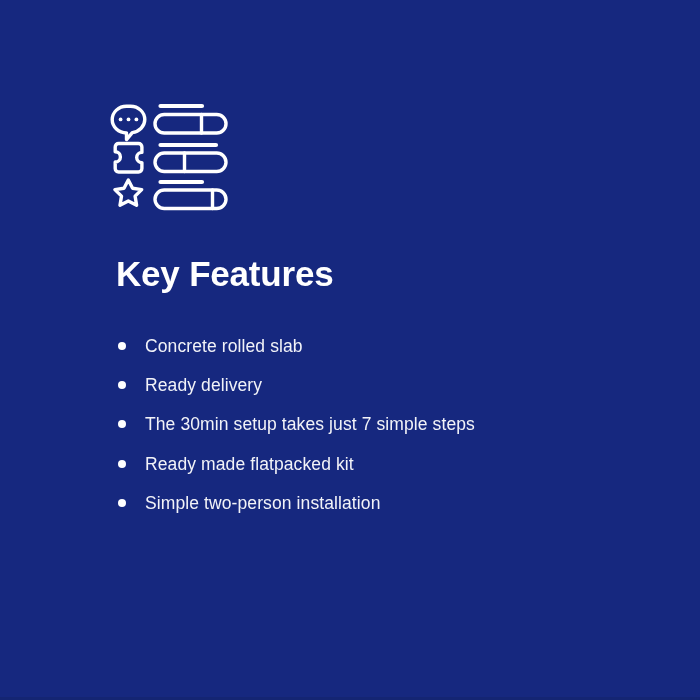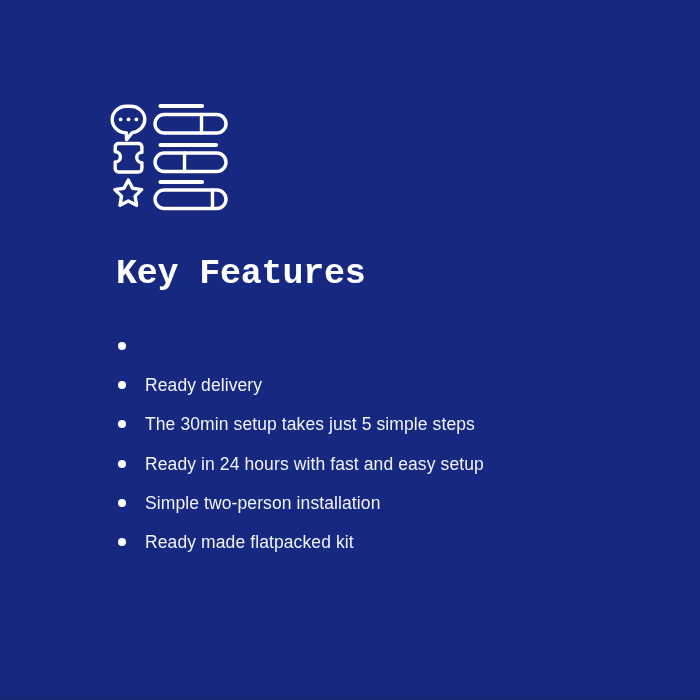--- a/index.html
+++ b/index.html
@@ -43,21 +43,21 @@
     width: 122px;
     height: 112px;
   }
 
   
   #page-title {
     position: absolute;
     left: 116px;
     top: 252px;
     margin: 0;
-    font-family: Liberation Mono, monospace;
+    font-family: Liberation Sans, sans-serif;
     font-size: 35px;
     line-height: 44px;
     font-weight: 700;
     letter-spacing: -0.2px;
     color: #ffffff;
     white-space: nowrap;
   }
 
   
   #feature-list {
@@ -167,38 +167,35 @@
       </g>
 
     </svg>
   </div>
 
   <h1 id="page-title">Key Features</h1>
 
   <ul id="feature-list">
     <li class="feature-item">
       <span class="feature-bullet"></span>
+      <span class="feature-text">Concrete rolled slab</span>
     </li>
     <li class="feature-item">
       <span class="feature-bullet"></span>
       <span class="feature-text">Ready delivery</span>
     </li>
     <li class="feature-item">
       <span class="feature-bullet"></span>
-      <span class="feature-text">The 30min setup takes just 5 simple steps</span>
-    </li>
-    <li class="feature-item">
-      <span class="feature-bullet"></span>
-      <span class="feature-text">Ready in 24 hours with fast and easy setup</span>
+      <span class="feature-text">The 30min setup takes just 7 simple steps</span>
+    </li>
+    <li class="feature-item">
+      <span class="feature-bullet"></span>
+      <span class="feature-text">Ready made flatpacked kit</span>
     </li>
     <li class="feature-item">
       <span class="feature-bullet"></span>
       <span class="feature-text">Simple two-person installation</span>
     </li>
-    <li class="feature-item">
-      <span class="feature-bullet"></span>
-      <span class="feature-text">Ready made flatpacked kit</span>
-    </li>
   </ul>
 
   <div id="bottom-edge"></div>
 
 </div>
 
 </body></html>

